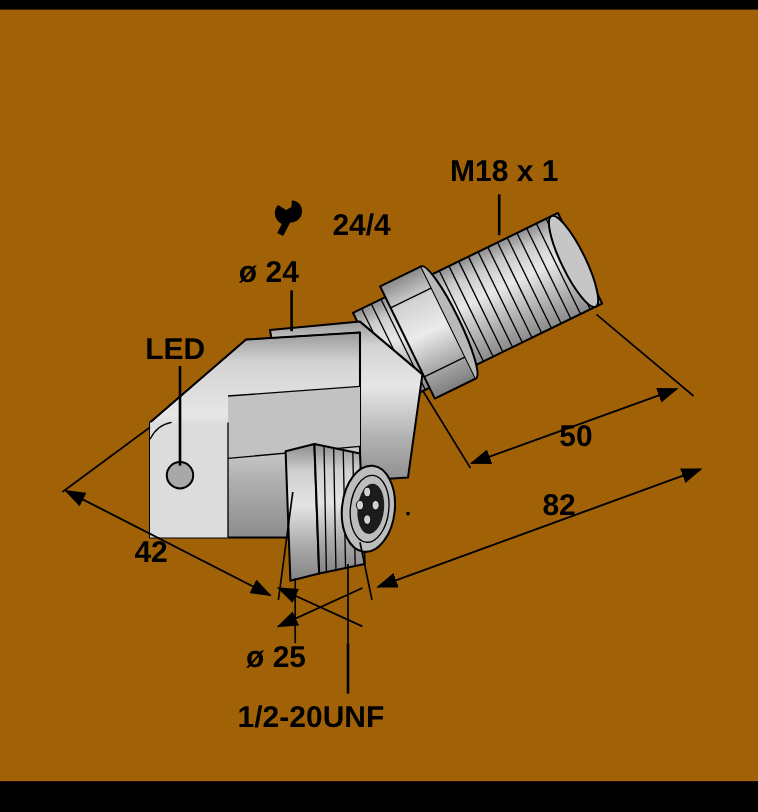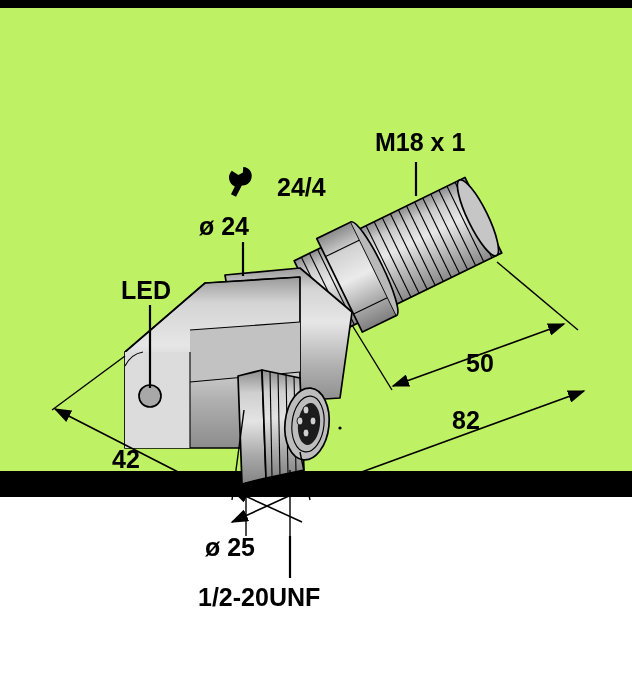--- a/index.html
+++ b/index.html
@@ -9,22 +9,22 @@
   }
   body {
     width: 632px;
     height: 677px;
     font-family: "Liberation Sans", sans-serif;
     overflow: hidden;
   }
   #stage {
     position: relative;
     width: 632px;
-    height: 497px;
-    background: #bef264;
+    height: 677px;
+    background: #a16207;
   }
   .band {
     position: absolute;
     left: 0;
     width: 632px;
     background: #000000;
   }
   #band-top { top: 0; height: 8px; }
   #band-bottom { bottom: 0; height: 26px; }
   svg#drawing {

